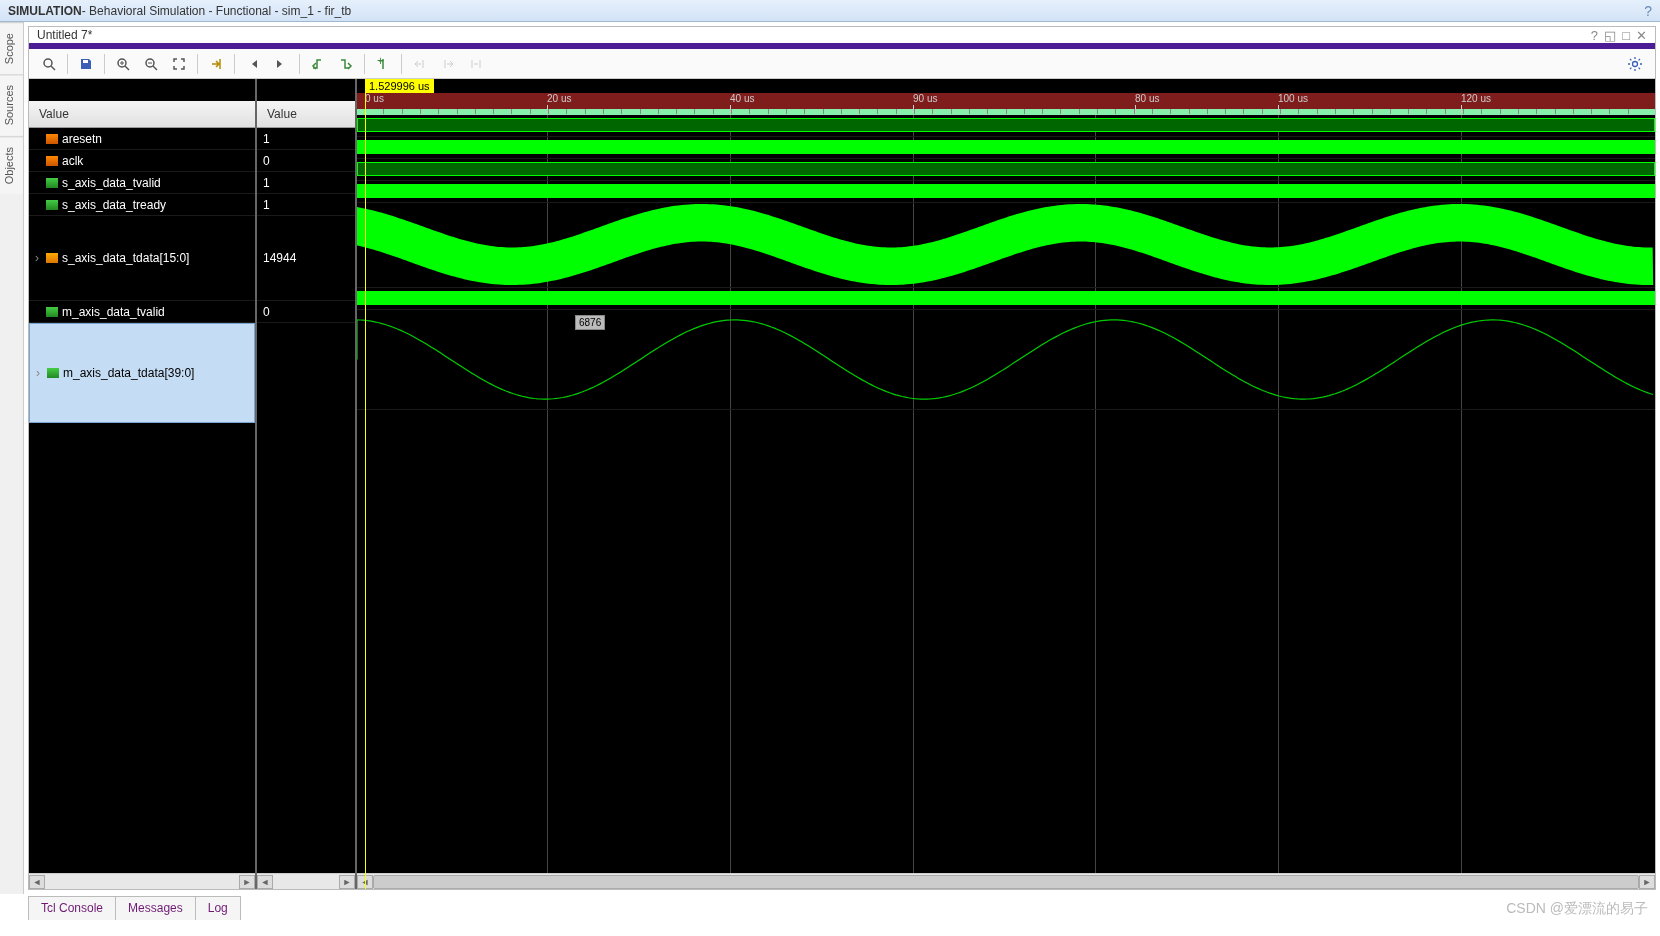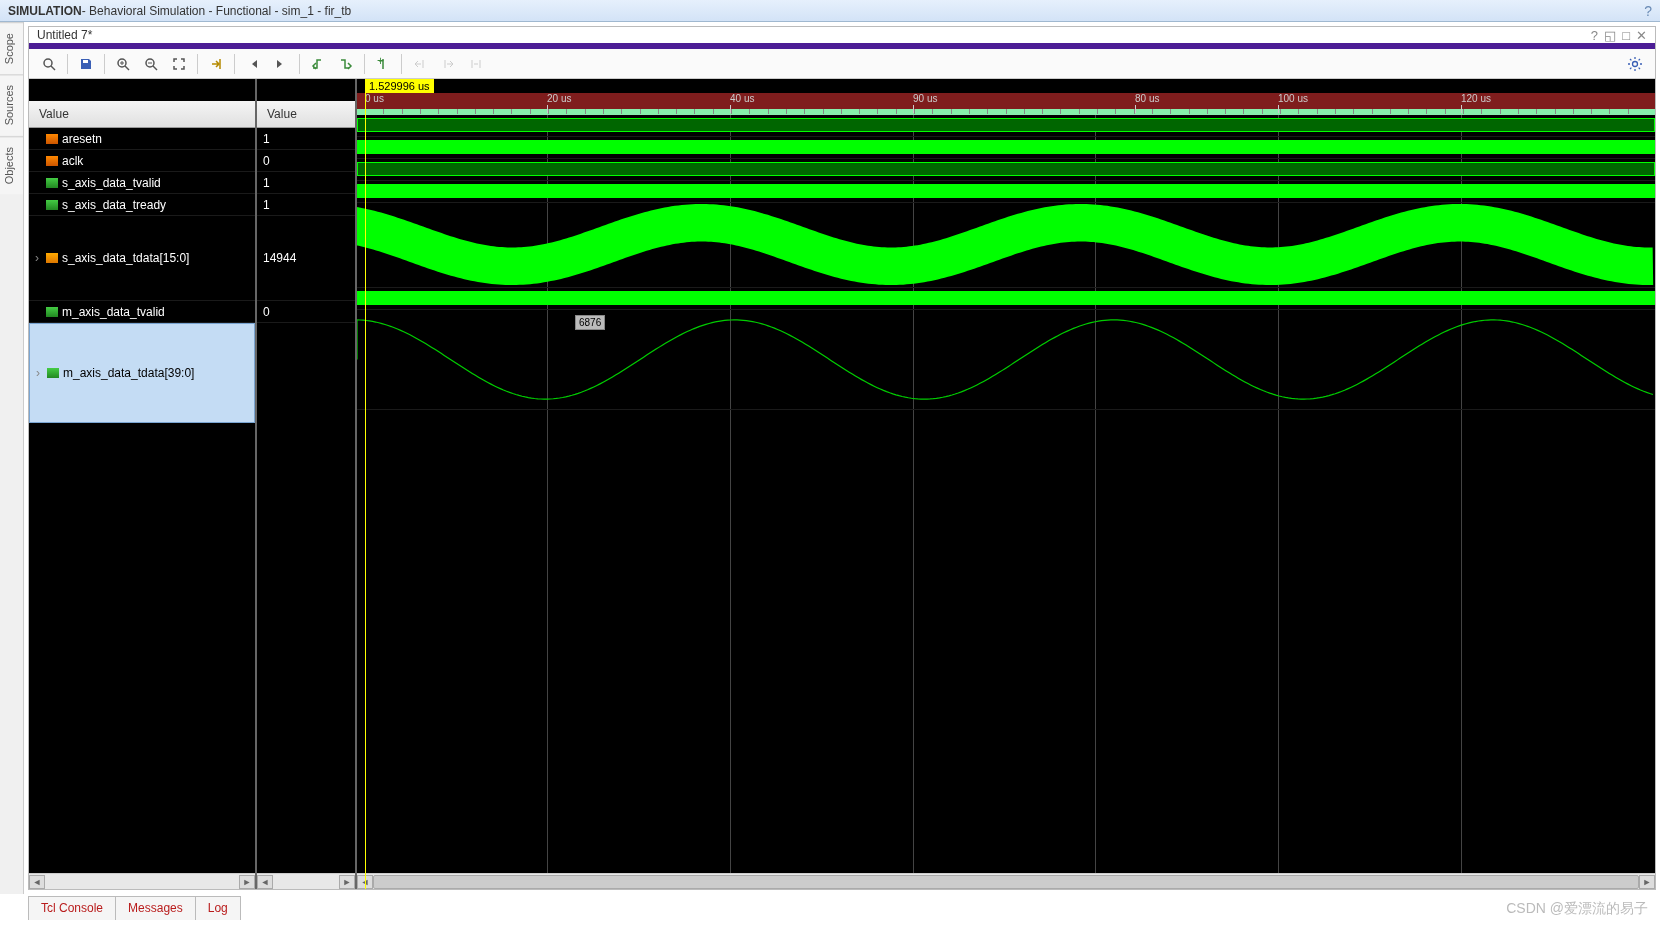--- a/index.html
+++ b/index.html
@@ -60,21 +60,21 @@
 .dig-high { position:absolute; left:0; right:0; top:3px; height:14px; background:#006600; border:1px solid #00ff00; }
 .dig-solid { position:absolute; left:0; right:0; top:3px; height:14px; background:#00ff00; }
 
 .annotation { position:absolute; background:#bbb; color:#000; font-size:10px; padding:1px 3px; border:1px solid #888; }
 
 .scroll-track-h { height:16px; background:#e8e8e8; border-top:1px solid #ccc; position:relative; }
 .scroll-thumb-h { position:absolute; height:14px; top:1px; background:#ccc; border:1px solid #aaa; border-radius:2px; }
 .scroll-btn { position:absolute; width:16px; height:14px; top:1px; background:#ddd; border:1px solid #aaa; display:flex; align-items:center; justify-content:center; color:#666; font-size:9px; }
 
 .bottom-tabs { position:absolute; bottom:16px; left:28px; height:24px; display:flex; }
-.btab { padding:4px 12px; border:1px solid #bbb; border-bottom:none; background:#f5f5f5; color:#b91c1c; cursor:pointer; margin-right:-1px; font-size:12px; }
+.btab { padding:4px 12px; border:1px solid #bbb; border-bottom:none; background:#f5f5f5; color:#701a75; cursor:pointer; margin-right:-1px; font-size:12px; }
 
 .watermark { position:absolute; bottom:18px; right:12px; color:#bbb; font-size:14px; }
 
 svg.wave { position:absolute; top:0; left:0; width:100%; height:100%; }
 </style>
 </head>
 <body>
 
 <div class="top-bar">
   <span class="title-strong">SIMULATION</span>

